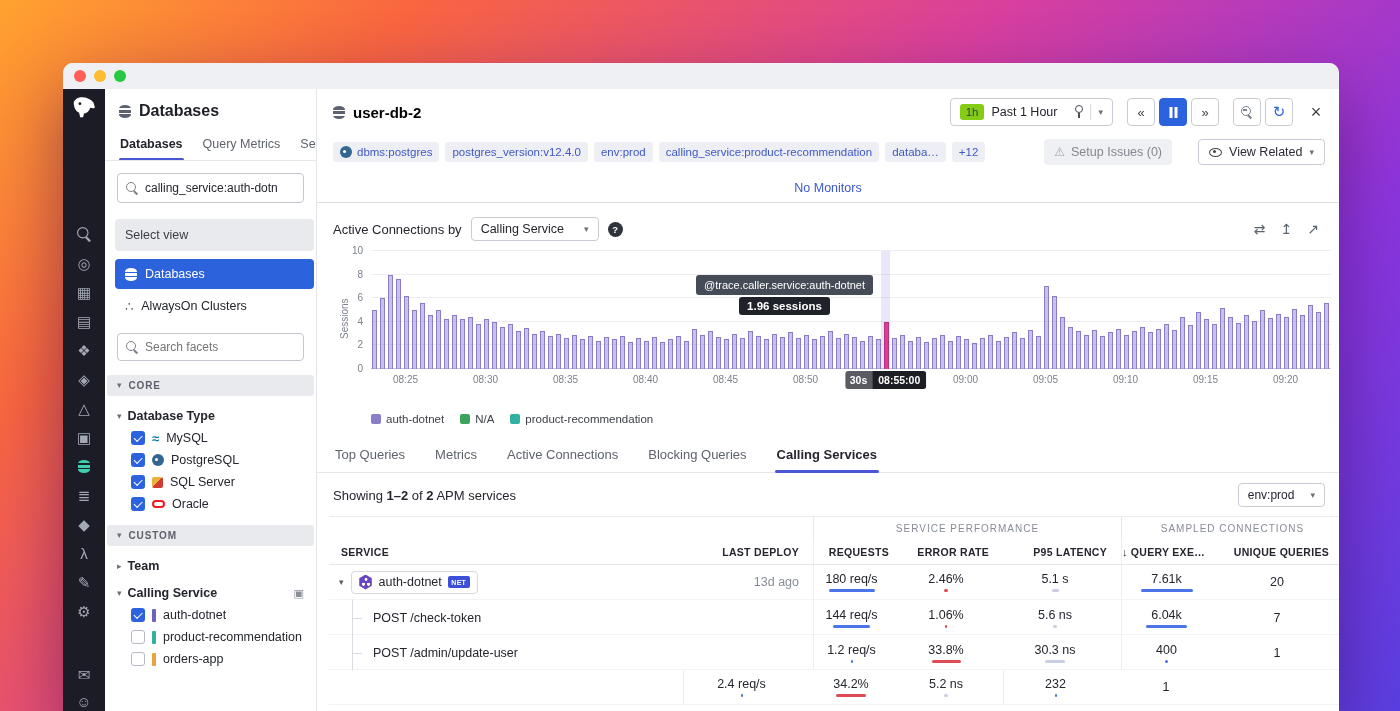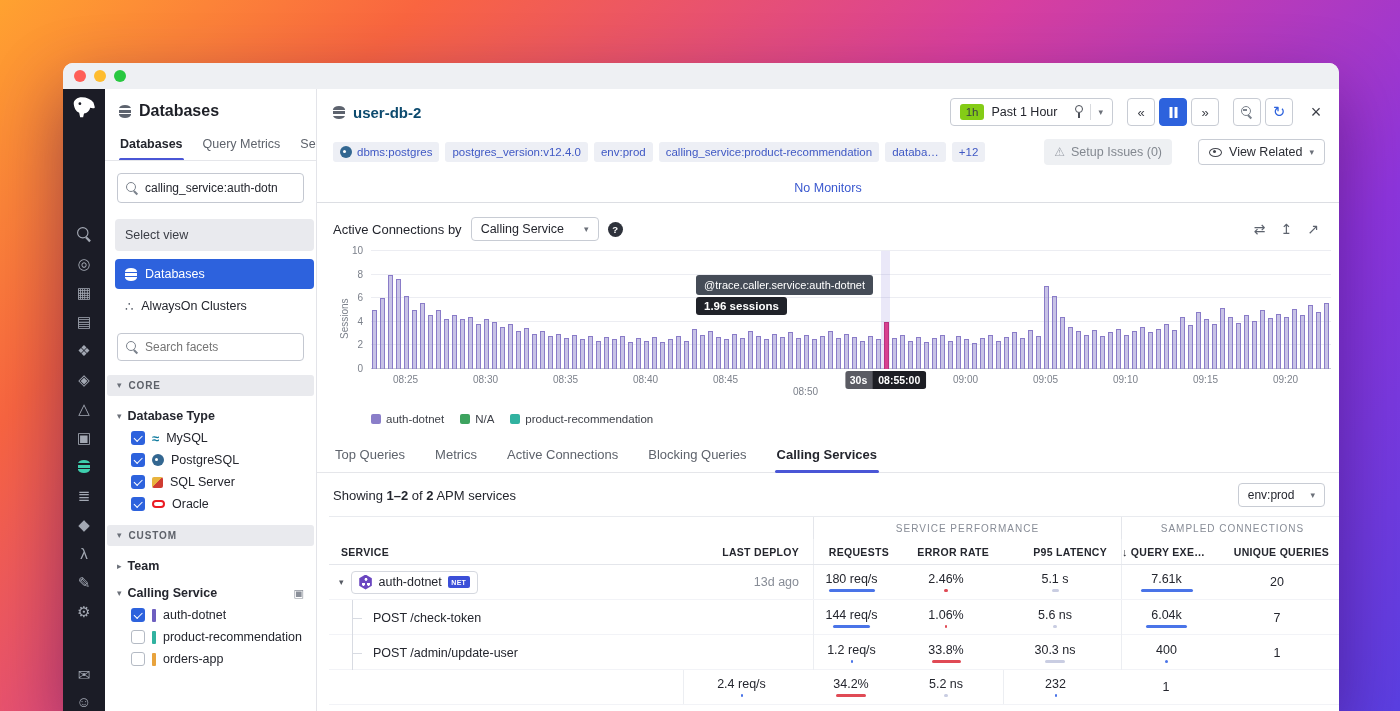--- a/index.html
+++ b/index.html
@@ -68,21 +68,21 @@
   .fitem .lab { overflow:hidden; text-overflow:ellipsis; }
   .cb { width:14px; height:14px; border-radius:3px; flex:none; position:relative; }
   .cb.on { background:#2d62dd; }
   .cb.on::after { content:""; position:absolute; left:2.5px; top:3.5px; width:7px; height:3.5px; border-left:1.8px solid #fff; border-bottom:1.8px solid #fff; transform:rotate(-45deg); }
   .cb.off { border:1.5px solid #b4bac4; background:#fff; }
   .svcbar { width:4px; height:13px; border-radius:1px; flex:none; }
 
   
   .main { flex:1; display:flex; flex-direction:column; min-width:0; overflow:hidden; background:#fff; }
   .mhead { display:flex; align-items:center; gap:8px; padding:9px 12px 5px 16px; }
-  .mtitle { font-size:15px; font-weight:bold; color:#0c4a6e; }
+  .mtitle { font-size:15px; font-weight:bold; color:#000000; }
   .spacer { flex:1; }
   .timew { display:flex; align-items:center; gap:7px; border:1px solid #c8ccd4; border-radius:4px; height:28px; padding:0 9px; }
   .chip1h { background:#84cc16; border-radius:3px; font-size:11.5px; color:#3a3d45; padding:2px 6px; }
   .timetext { font-size:12.5px; color:#24262e; margin-right:10px; }
   .vdiv { width:1px; height:16px; background:#d8dade; }
   .icobtn { width:28px; height:28px; border:1px solid #c8ccd4; border-radius:4px; background:#fff; display:flex; align-items:center; justify-content:center; font-size:13px; color:#3c3f47; flex:none; }
   .icobtn.primary { background:#2d62dd; border-color:#2d62dd; }
   .pbars { width:3px; height:11px; background:#fff; box-shadow:5px 0 0 #fff; transform:translateX(-2.5px); }
   .refresh { color:#2d62dd; font-size:15px; }
   .closex { font-size:18px; color:#3c3f47; margin-left:4px; border:none; background:none; width:22px; text-align:center; }
@@ -111,21 +111,21 @@
   .gl { position:absolute; left:0; right:0; height:1px; background:#ecedf2; }
   .gl.zero { background:#c7cad2; }
   .cbar { position:absolute; bottom:0; width:5px; background:rgba(134,122,199,.45); border:1px solid #8a7cc8; border-bottom:none; }
   .cbar.hl { background:#d8418f; border-color:#b93180; }
   .hband { position:absolute; top:0; bottom:0; width:9px; background:rgba(141,125,214,.18); }
   .xticks { position:absolute; left:46px; top:121px; width:960px; height:15px; }
   .xtl { position:absolute; top:2px; transform:translateX(-50%); font-size:10px; color:#7c818b; }
   .tbadge { position:absolute; top:120px; transform:translateX(-50%); display:flex; font-size:10.5px; font-weight:bold; color:#fff; border-radius:3px; overflow:hidden; white-space:nowrap; z-index:3; }
   .tb1 { background:#5a5b63; padding:3px 5px; }
   .tb2 { background:#1d1e24; padding:3px 6px; }
-  .tt { position:absolute; top:24px; display:flex; flex-direction:column; align-items:flex-start; z-index:4; }
+  .tt { position:absolute; top:24px; display:flex; flex-direction:column; align-items:center; z-index:4; }
   .tt1 { background:rgba(59,66,78,.95); color:#fff; font-size:11px; padding:4px 8px; border-radius:3px; white-space:nowrap; }
   .tt2 { background:#202229; color:#fff; font-size:11.5px; font-weight:bold; padding:3px 8px; border-radius:3px; margin-top:2px; white-space:nowrap; }
   .legend { display:flex; gap:16px; margin:6px 0 0 54px; }
   .litem { display:flex; align-items:center; gap:5px; font-size:11.5px; color:#3e4149; }
   .lsq { width:10px; height:10px; border-radius:2px; }
 
   .mtabs { display:flex; gap:26px; padding:0 16px; border-bottom:1px solid #e5e6ea; margin-top:14px; flex:none; }
   .mtab { font-size:13px; color:#5e636c; padding:8px 2px 10px; position:relative; white-space:nowrap; }
   .mtab.active { color:#24262e; font-weight:bold; }
   .mtab.active::after { content:""; position:absolute; left:0; right:0; bottom:-1px; height:3px; background:#4a56d6; border-radius:2px; }
@@ -531,21 +531,21 @@
               <div class="tt1">@trace.caller.service:auth-dotnet</div>
               <div class="tt2">1.96 sessions</div>
             </div>
           </div>
         <div class="xticks">
             <div class="xtl" style="left: 34.5px;">08:25</div>
             <div class="xtl" style="left: 114.5px;">08:30</div>
             <div class="xtl" style="left: 194.5px;">08:35</div>
             <div class="xtl" style="left: 274.5px;">08:40</div>
             <div class="xtl" style="left: 354.5px;">08:45</div>
-            <div class="xtl" style="left: 434.5px; margin-top: 12px;">08:50</div>
+            <div class="xtl" style="left: 434.5px;">08:50</div>
             <div class="xtl" style="left: 594.5px;">09:00</div>
             <div class="xtl" style="left: 674.5px;">09:05</div>
             <div class="xtl" style="left: 754.5px;">09:10</div>
             <div class="xtl" style="left: 834.5px;">09:15</div>
             <div class="xtl" style="left: 914.5px;">09:20</div>
           </div>
       </div>
       <div class="legend" id="chart-legend">
           <span class="litem">
             <span class="lsq" style="background: rgb(138, 126, 201);"></span>

